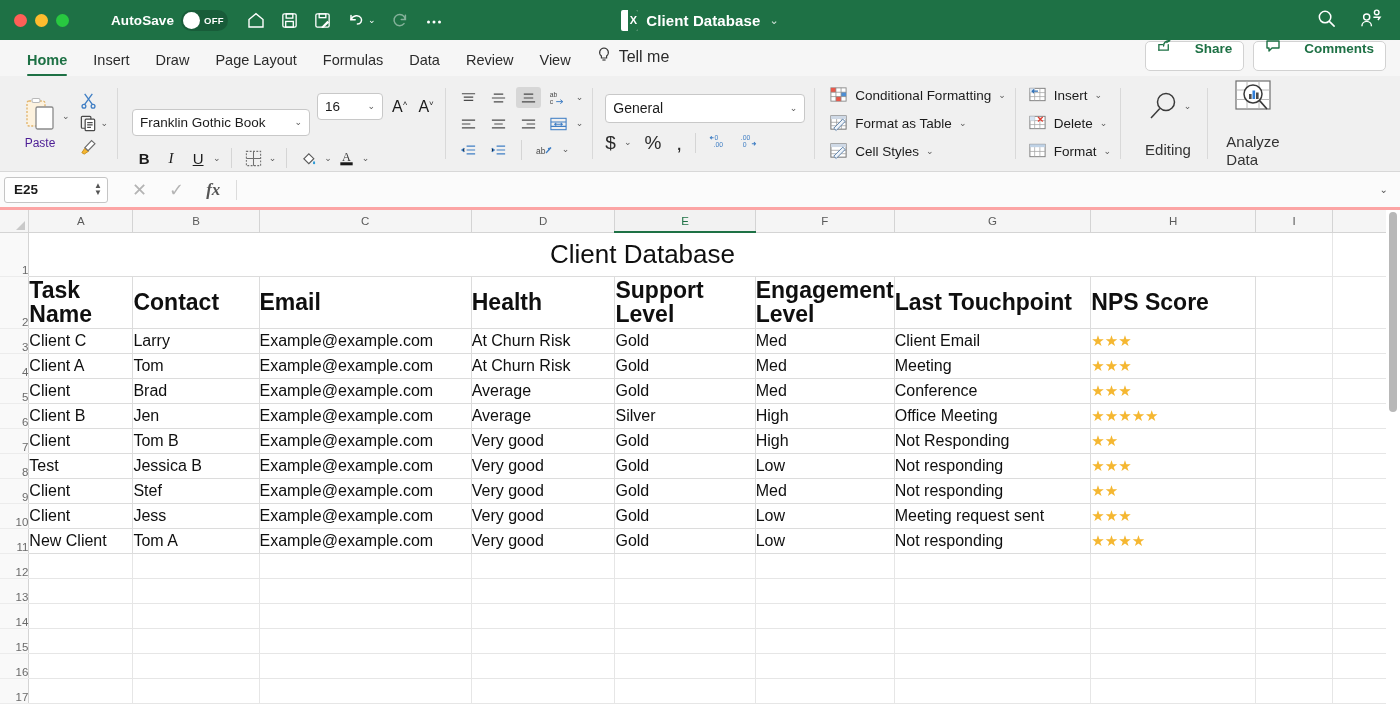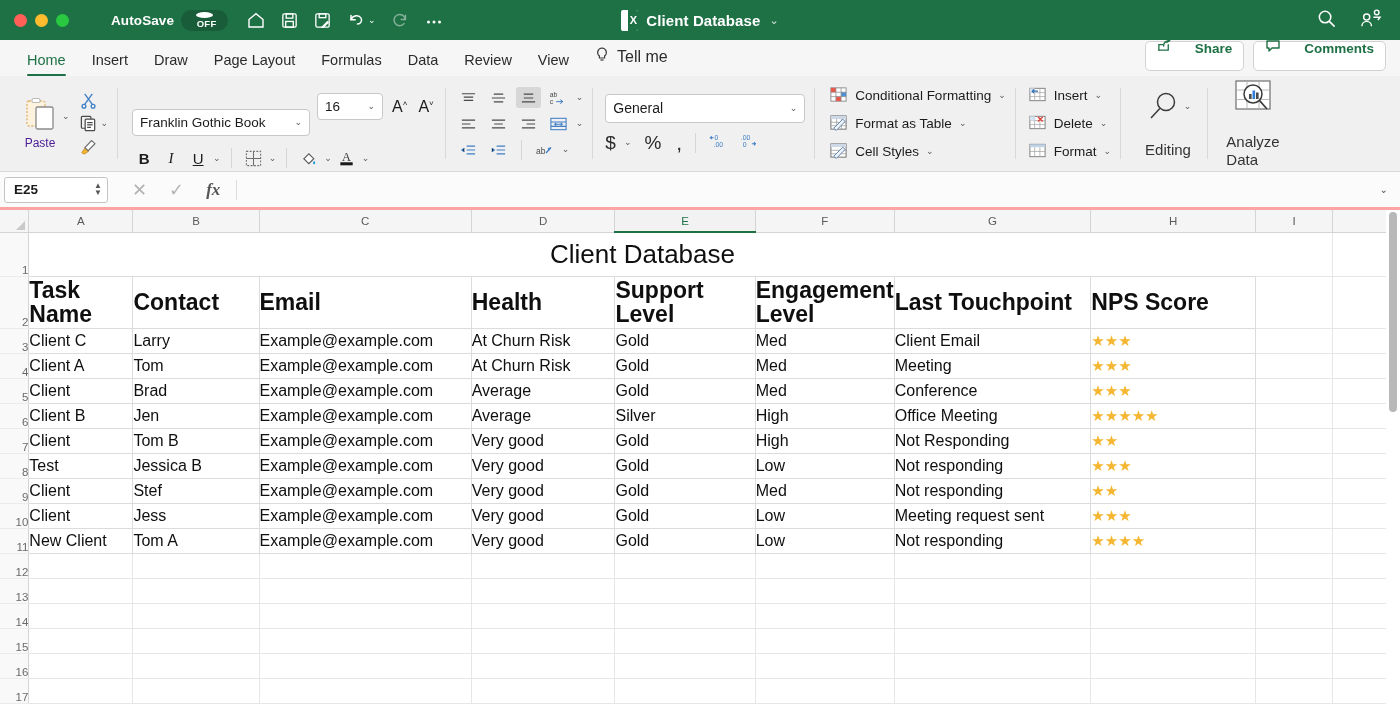--- a/index.html
+++ b/index.html
@@ -24,21 +24,21 @@
   .tl { width: 13px; height: 13px; border-radius: 50%; }
   .tl.red { background: #ff5f57; }
   .tl.yellow { background: #febc2e; }
   .tl.green { background: #28c840; }
 
   .autosave-wrap { display: flex; align-items: center; gap: 7px; margin-left: 42px; }
   .autosave-label { font-size: 13.5px; font-weight: bold; color: #ffffff; letter-spacing: .1px; }
   .toggle {
     width: 47px; height: 21px; border-radius: 11px;
     background: #185c39; display: flex; align-items: center;
-    padding: 2px; position: relative; flex-direction: column;
+    padding: 2px; position: relative;
   }
   .toggle .knob { width: 17px; height: 17px; border-radius: 50%; background: #fff; }
   .toggle .off { font-size: 9.5px; font-weight: bold; color: #fff; margin-left: 4px; letter-spacing: .3px; }
 
   .qat { display: flex; align-items: center; gap: 14px; margin-left: 18px; }
   .qat-btn { display:flex; align-items:center; gap:2px; cursor: default; }
   .qat svg { display: block; }
 
   .doctitle {
     position: absolute; left: 0; right: 0; top: 0; bottom: 0;
@@ -67,21 +67,21 @@
   .ribbon-tabs {
     height: 36px; background: #f6f6f6;
     display: flex; align-items: flex-end; gap: 0;
     padding-left: 14px; position: relative;
     border-bottom: none;
   }
   .tab {
     font-size: 14.5px; color: #2b2b2b; padding: 0 13px 8px 13px;
     position: relative; cursor: default; white-space: nowrap;
   }
-  .tab.active { color: #1e7145; font-weight: normal; }
+  .tab.active { color: #1e7145; font-weight: bold; }
   .tab.active:after {
     content: ""; position: absolute; left: 13px; right: 13px; bottom: 0;
     height: 2.5px; background: #1e7145; border-radius: 2px;
   }
   .tellme { display: flex; align-items: center; gap: 7px; padding: 0 12px 8px 12px; font-size: 16px; color: #2b2b2b; }
   .ribbon-right { margin-left: auto; display: flex; gap: 9px; padding: 0 14px 5px 0; align-items: center; }
   .pillbtn {
     border: 1px solid #d2d2d2; background: #fff; border-radius: 5px;
     height: 28px; padding: 14px 11px; display: flex; align-items: flex-end; gap: 23px;
     font-size: 13.5px; font-weight: bold; color: #1e7145; cursor: default;

